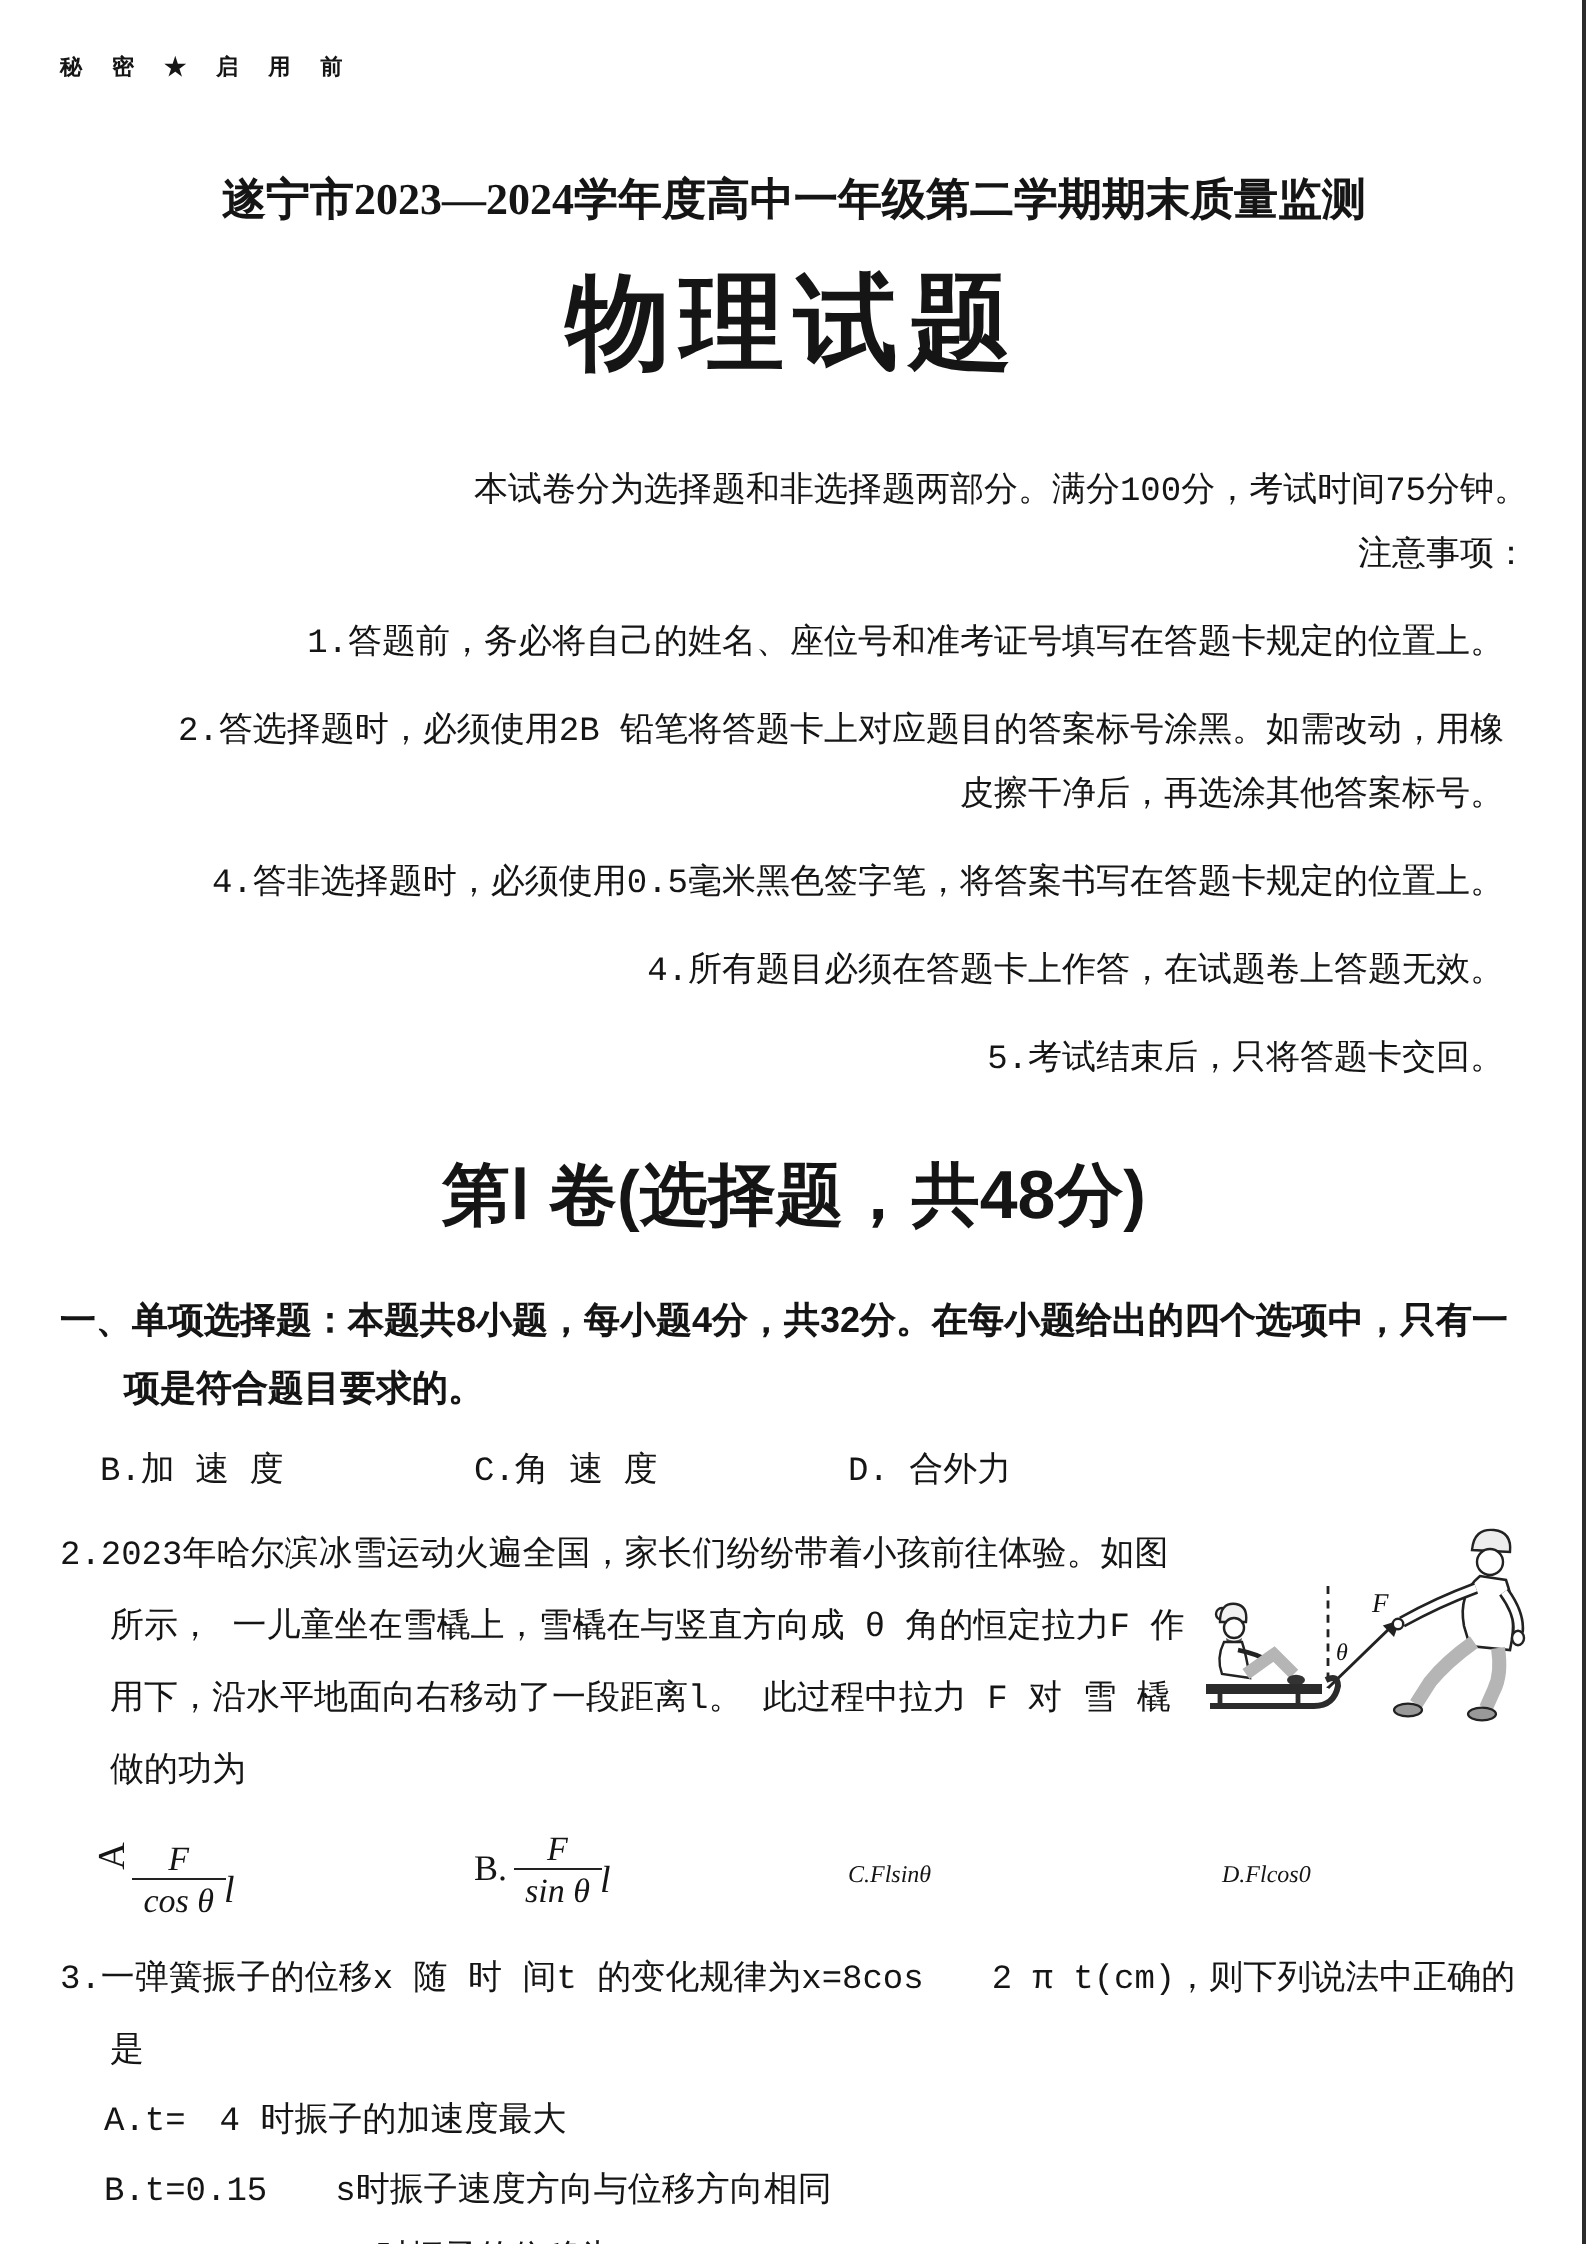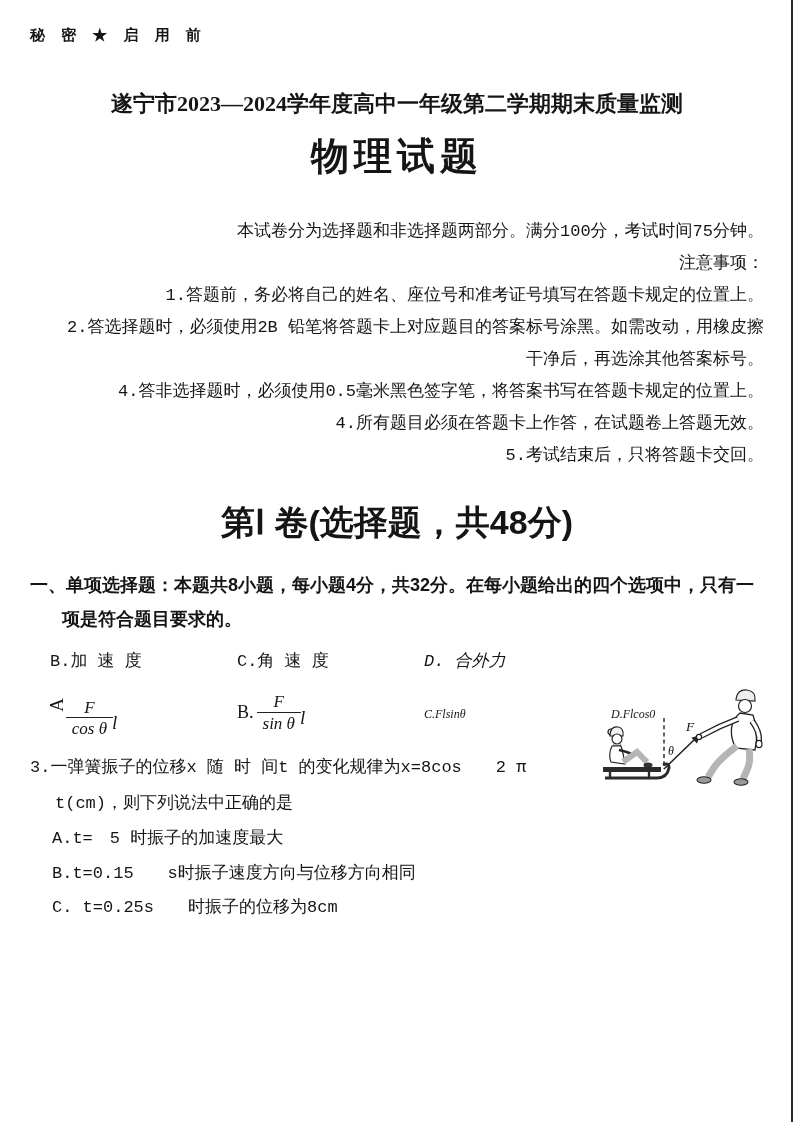--- a/index.html
+++ b/index.html
@@ -12,55 +12,55 @@
     font-family:"Liberation Serif",serif;
   }
   .right-border{
     position:absolute;top:0;right:1px;width:2px;height:1122px;
     background:#2c2c2c;
   }
   .content{padding:26px 30px 0 30px;}
 
   .classified{
     font-family:"Liberation Sans",sans-serif;
-    font-weight:bold;font-size:15px;letter-spacing:6px;
+    font-weight:bold;font-size:11px;letter-spacing:6px;
   }
   .title{
     margin:44px 0 0 0;text-align:center;white-space:nowrap;
     font-family:"Liberation Serif",serif;
     font-weight:bold;font-size:22px;
   }
   .subject{
     margin:12px 0 0 0;text-align:center;
     font-family:"Liberation Serif",serif;
-    font-weight:bold;font-size:38px;letter-spacing:5px;
+    font-weight:bold;font-size:52px;letter-spacing:5px;
   }
 
   .bodytext{font-size:17px;line-height:32px;font-family:"Liberation Mono","Liberation Serif",serif;text-align:right;}
   .intro{margin:34px 0 0 0;text-indent:35px;}
   .notes-heading{margin:0;}
-  .note{margin:0;text-indent:35px;font-family:Liberation Mono, monospace;}
+  .note{margin:12px;text-indent:35px;font-family:Liberation Mono, monospace;}
 
   .section-title{
     margin:28px 0 0 0;text-align:center;
     font-family:"Liberation Sans",sans-serif;
     font-weight:bold;font-size:34px;
   }
   .part-heading{
     margin:22px 0 0 32px;text-indent:-32px;
     font-family:"Liberation Sans",sans-serif;
     font-weight:bold;font-size:18px;line-height:34px;
   }
 
   .question{font-family:"Liberation Mono","Liberation Serif",serif;font-size:17px;line-height:36px;}
   .q1{margin-top:8px;}
   .qtext{margin:0 0 0 25px;text-indent:-25px;}
   .opt-row{display:flex;margin:0 0 0 20px;line-height:36px;}
   .optcol{width:187px;flex:0 0 auto;}
-  .optcol:last-child{width:auto;font-style:italic;}
+  .optcol:last-child{width:auto;}
 
   .q2{margin-top:6px;}
   .q2-figure{
     float:right;width:190px;height:112px;
     margin:2px -27px 6px 8px;
   }
   .q2-opt-row{display:flex;align-items:center;margin:4px 0 0 20px;height:56px;}
   .frac{
     display:inline-block;text-align:center;vertical-align:middle;
     font-family:"Liberation Serif",serif;font-style:italic;font-size:17px;
@@ -154,35 +154,36 @@
           <path d="M151,33 Q159,44 158,53" fill="none" stroke="#222" stroke-width="6"></path>
           <path d="M151,33 Q159,44 158,53" fill="none" stroke="#fff" stroke-width="3.4"></path>
           <ellipse cx="158" cy="56" rx="3" ry="3.6" fill="#fff" stroke="#222" stroke-width="1.2"></ellipse>
           <path d="M136,58 Q122,68 114,78 L107,89" fill="none" stroke="#b5b5b5" stroke-width="7"></path>
           <path d="M148,61 Q150,74 146,82 L142,91" fill="none" stroke="#b5b5b5" stroke-width="7"></path>
           <ellipse cx="103" cy="92" rx="7" ry="3.2" fill="#999" stroke="#222" stroke-width="1.1"></ellipse>
           <ellipse cx="140" cy="94" rx="7" ry="3.2" fill="#999" stroke="#222" stroke-width="1.1"></ellipse>
         </g>
       </svg>
 
+      <p class="qtext">2.2023年哈尔滨冰雪运动火遍全国，家长们纷纷带着小孩前往体验。如图所示， 一儿童坐在雪橇上，雪橇在与竖直方向成 θ 角的恒定拉力F 作用下，沿水平地面向右移动了一段距离l。 此过程中拉力 F 对 雪 橇 做的功为</p>
 
       <div class="q2-opt-row">
         <span class="optcol">
           <span class="a-rot">A</span><span class="frac"><span class="fnum">F</span><span class="fden">cos θ</span></span><i class="ell">l</i>
         </span>
         <span class="optcol">
           <span class="b-label">B.</span><span class="frac"><span class="fnum">F</span><span class="fden">sin θ</span></span><i class="ell">l</i>
         </span>
         <span class="optcol ital-opt">C.Flsinθ</span>
         <span class="optcol ital-opt">D.Flcos0</span>
       </div>
     </div>
 
     <div class="question q3">
       <p class="qtext">3.一弹簧振子的位移x 随 时 间t 的变化规律为x=8cos　　2 π t(cm)，则下列说法中正确的是</p>
-      <p class="qopt">A.t=　5 时振子的加速度最大</p>
+      <p class="qopt">A.t=　4 时振子的加速度最大</p>
       <p class="qopt">B.t=0.15　　s时振子速度方向与位移方向相同</p>
       <p class="qopt">C. t=0.25s　　时振子的位移为8cm</p>
 
     </div>
 
   </div>
 </div>
 
 </body></html>

